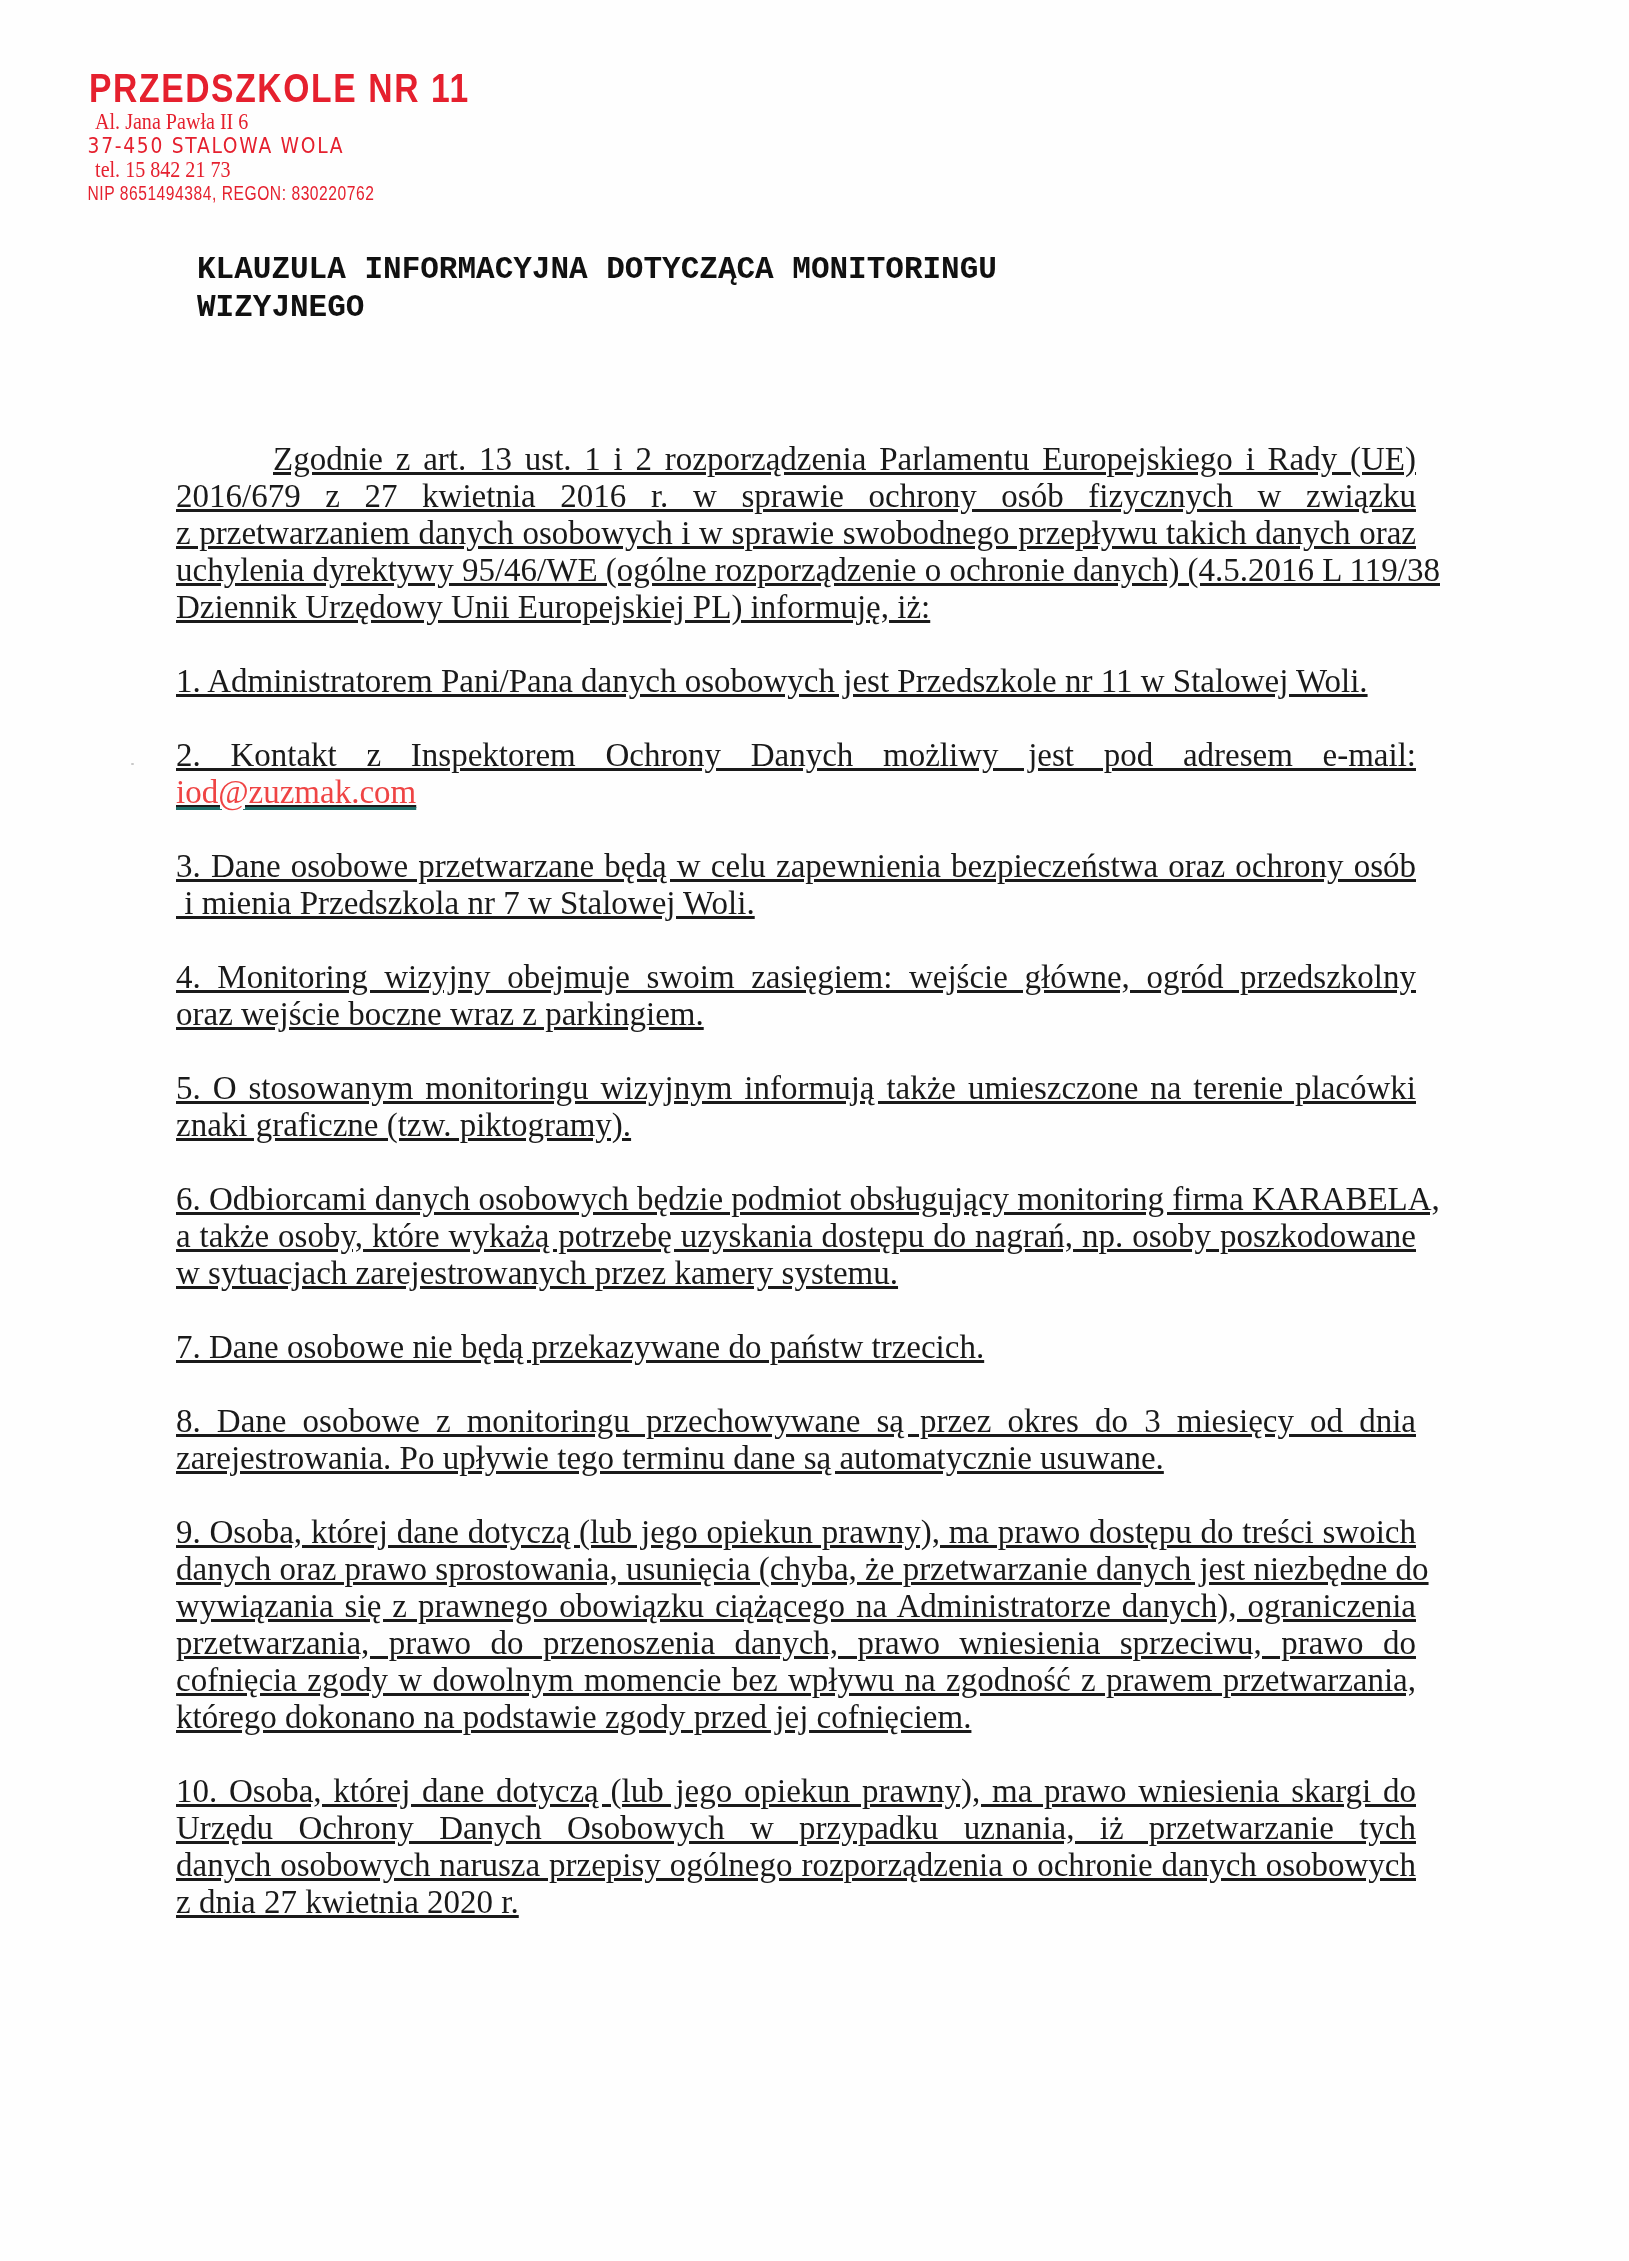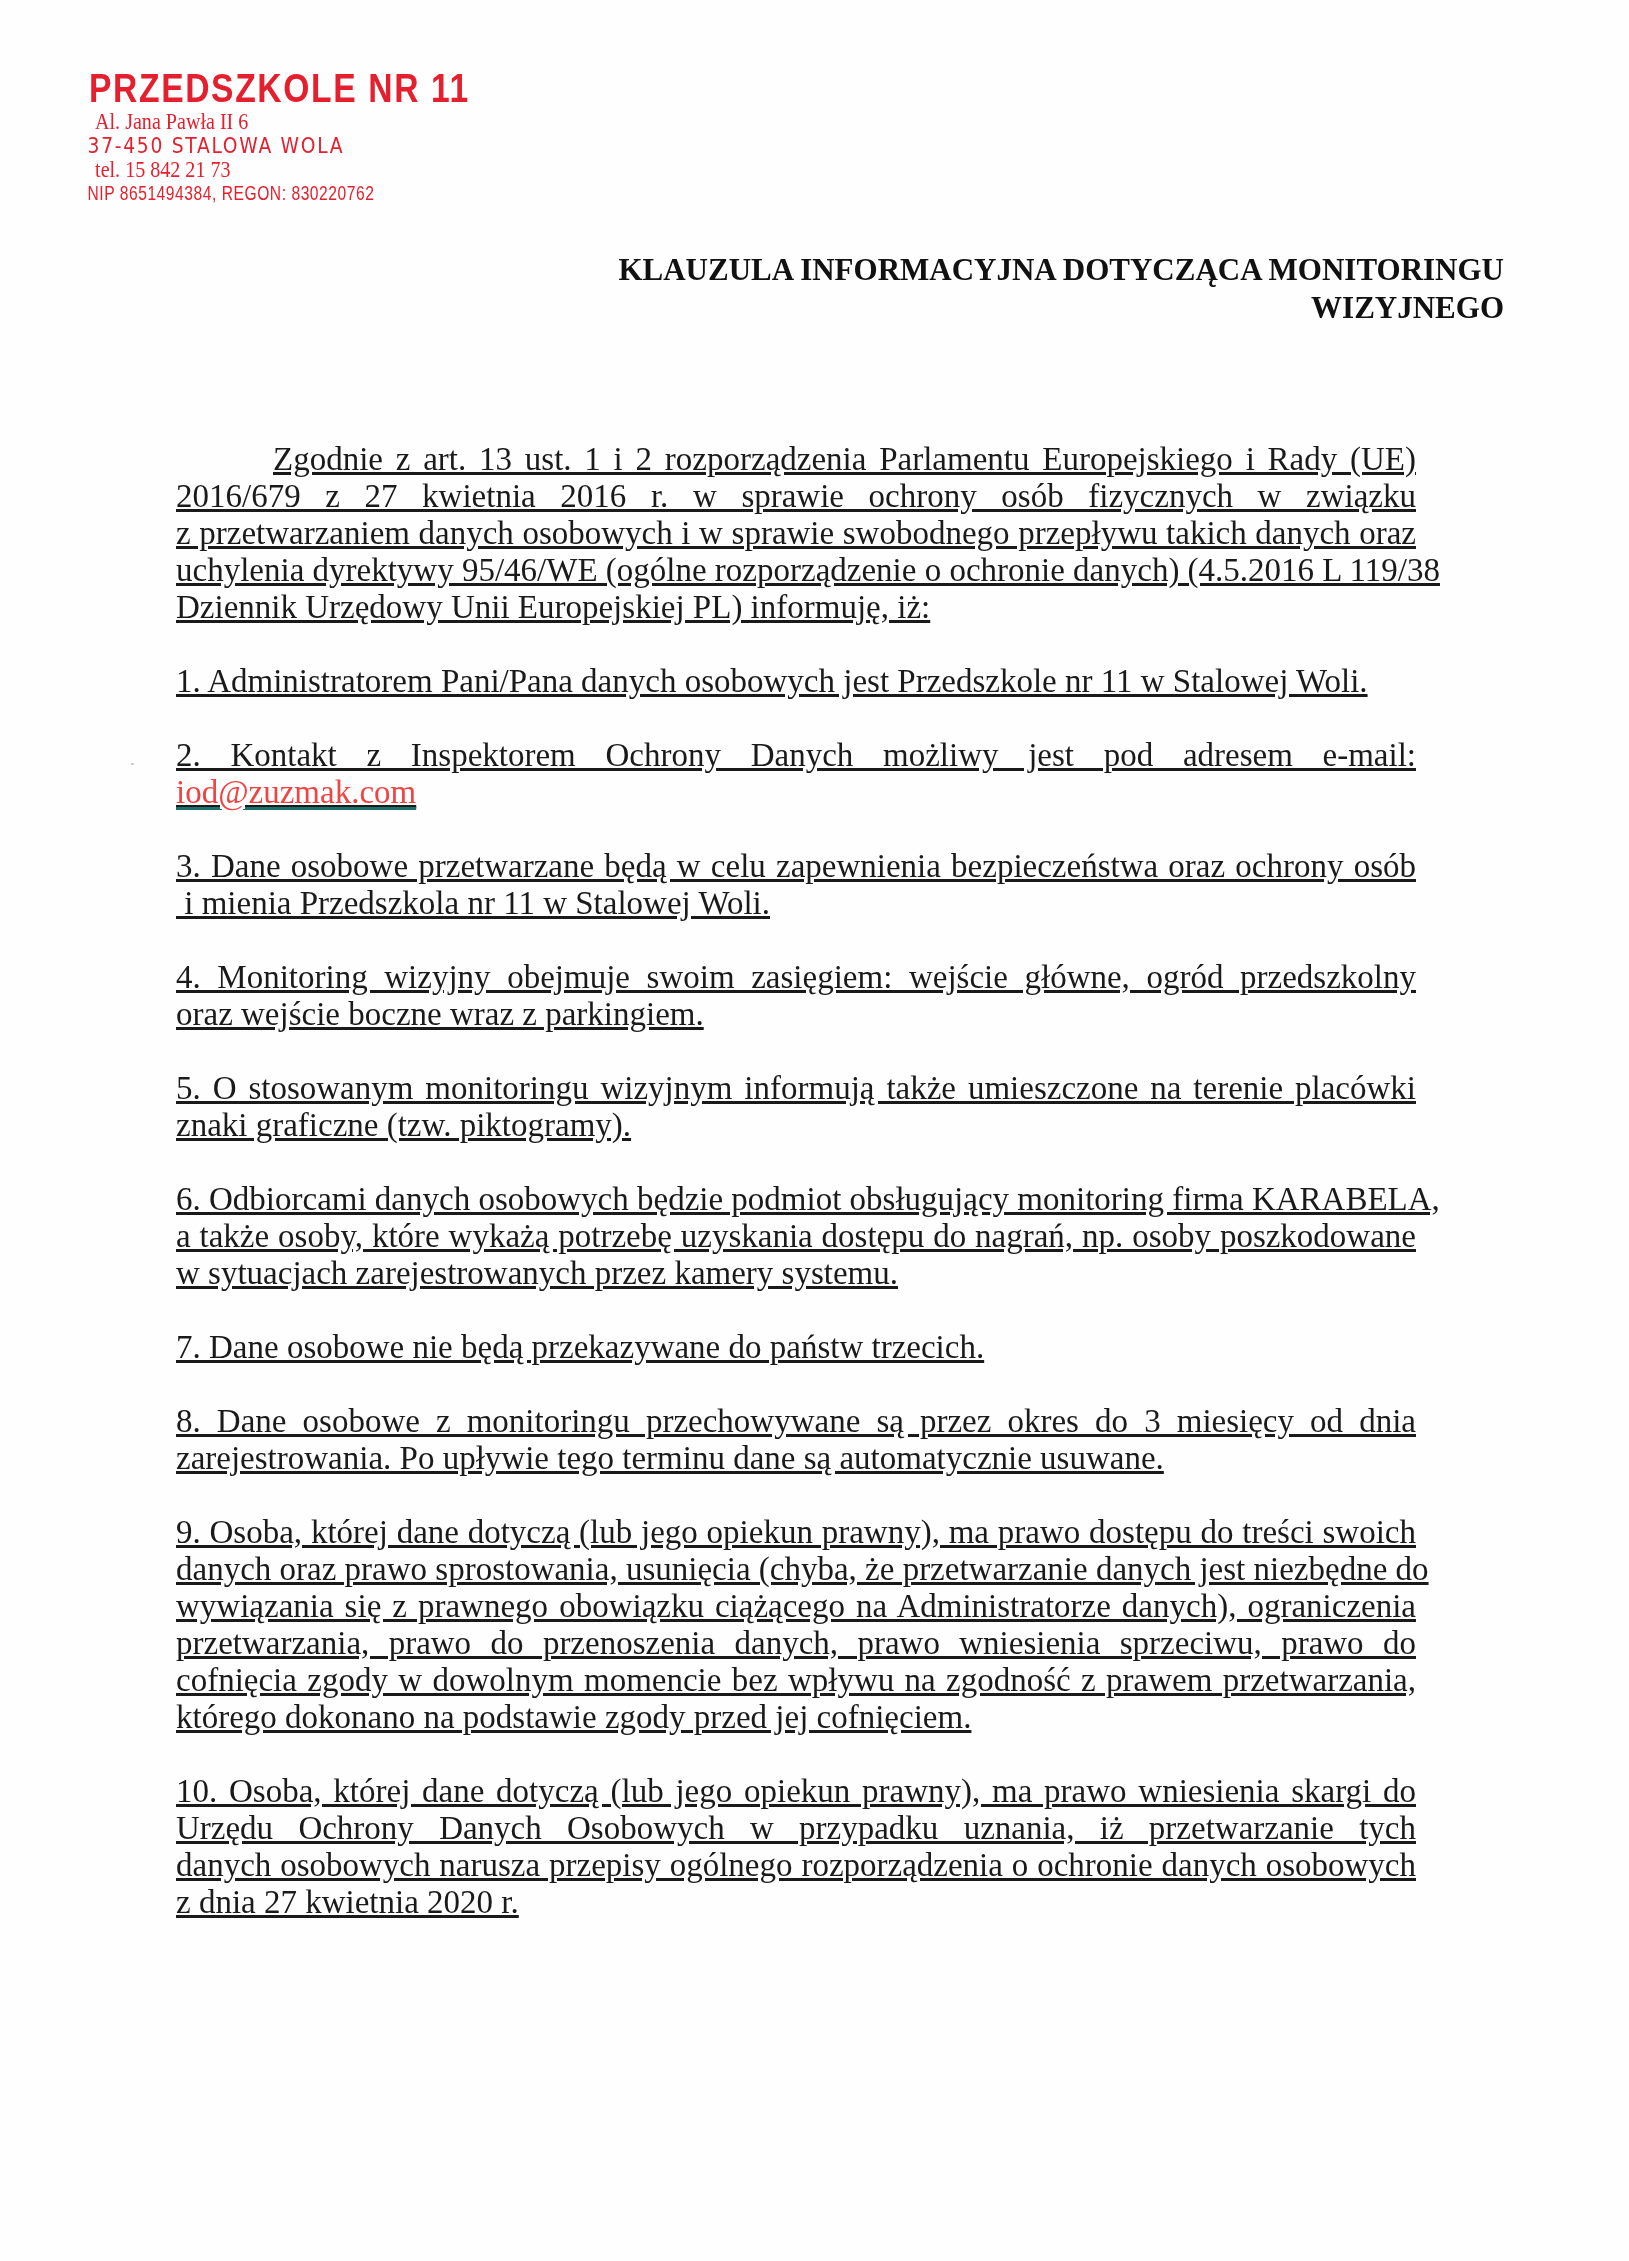--- a/index.html
+++ b/index.html
@@ -19,22 +19,22 @@
     margin-left: -26px; margin-right: -26px;
   }
   .stamp-street { font-family: "Liberation Serif", serif; font-size: 22.3px; line-height: 24px; margin-top: 1.3px; transform: scaleX(0.9); }
   .stamp-city { font-family: "DejaVu Sans", sans-serif; font-size: 22px; line-height: 24px; letter-spacing: 2px; transform: scaleX(0.85); white-space: nowrap; margin-left:-20px; margin-right:-20px; }
   .stamp-tel { font-family: "Liberation Serif", serif; font-size: 22.3px; line-height: 24px; transform: scaleX(0.9); }
   .stamp-ids { font-family: "Liberation Sans", sans-serif; font-size: 20px; line-height: 22.3px; letter-spacing: 0.7px; transform: scaleX(0.78); white-space: nowrap; margin-left: -39px; margin-right: -39px; }
 
   
   .title {
     position: absolute; left: 197px; width: 1307px; top: 251px;
-    text-align: right; font-weight: bold; font-size: 31px; line-height: 38px;
-    font-family: Liberation Serif, serif; color: #111;
+    text-align: left; font-weight: bold; font-size: 31px; line-height: 38px;
+    font-family: Liberation Mono, monospace; color: #111;
   }
 
   
   .body { position: absolute; left: 176px; width: 1240px; top: 441px; font-size: 33px; line-height: 37px; }
   .para { margin: 0 0 37px 0; text-decoration: underline; }
   .line {
     display: block; white-space: nowrap; text-align: justify; text-align-last: justify;
     height: 37px; overflow: visible;
   }
   .line.last { text-align-last: left; }
@@ -75,21 +75,21 @@
       <span class="line last">1. Administratorem Pani/Pana danych osobowych jest Przedszkole nr 11 w Stalowej Woli.</span>
     </p>
 
     <p class="para">
       <span class="line">2. Kontakt z Inspektorem Ochrony Danych możliwy jest pod adresem e-mail:</span>
       <span class="line last"><a class="link">iod@zuzmak.com</a></span>
     </p>
 
     <p class="para">
       <span class="line">3. Dane osobowe przetwarzane będą w celu zapewnienia bezpieczeństwa oraz ochrony osób</span>
-      <span class="line last" style="white-space:pre;"> i mienia Przedszkola nr 11 w Stalowej Woli.</span>
+      <span class="line last" style="white-space:pre;"> i mienia Przedszkola nr 7 w Stalowej Woli.</span>
     </p>
 
     <p class="para">
       <span class="line">4. Monitoring wizyjny obejmuje swoim zasięgiem: wejście główne, ogród przedszkolny</span>
       <span class="line last">oraz wejście boczne wraz z parkingiem.</span>
     </p>
 
     <p class="para">
       <span class="line">5. O stosowanym monitoringu wizyjnym informują także umieszczone na terenie placówki</span>
       <span class="line last">znaki graficzne (tzw. piktogramy).</span>

